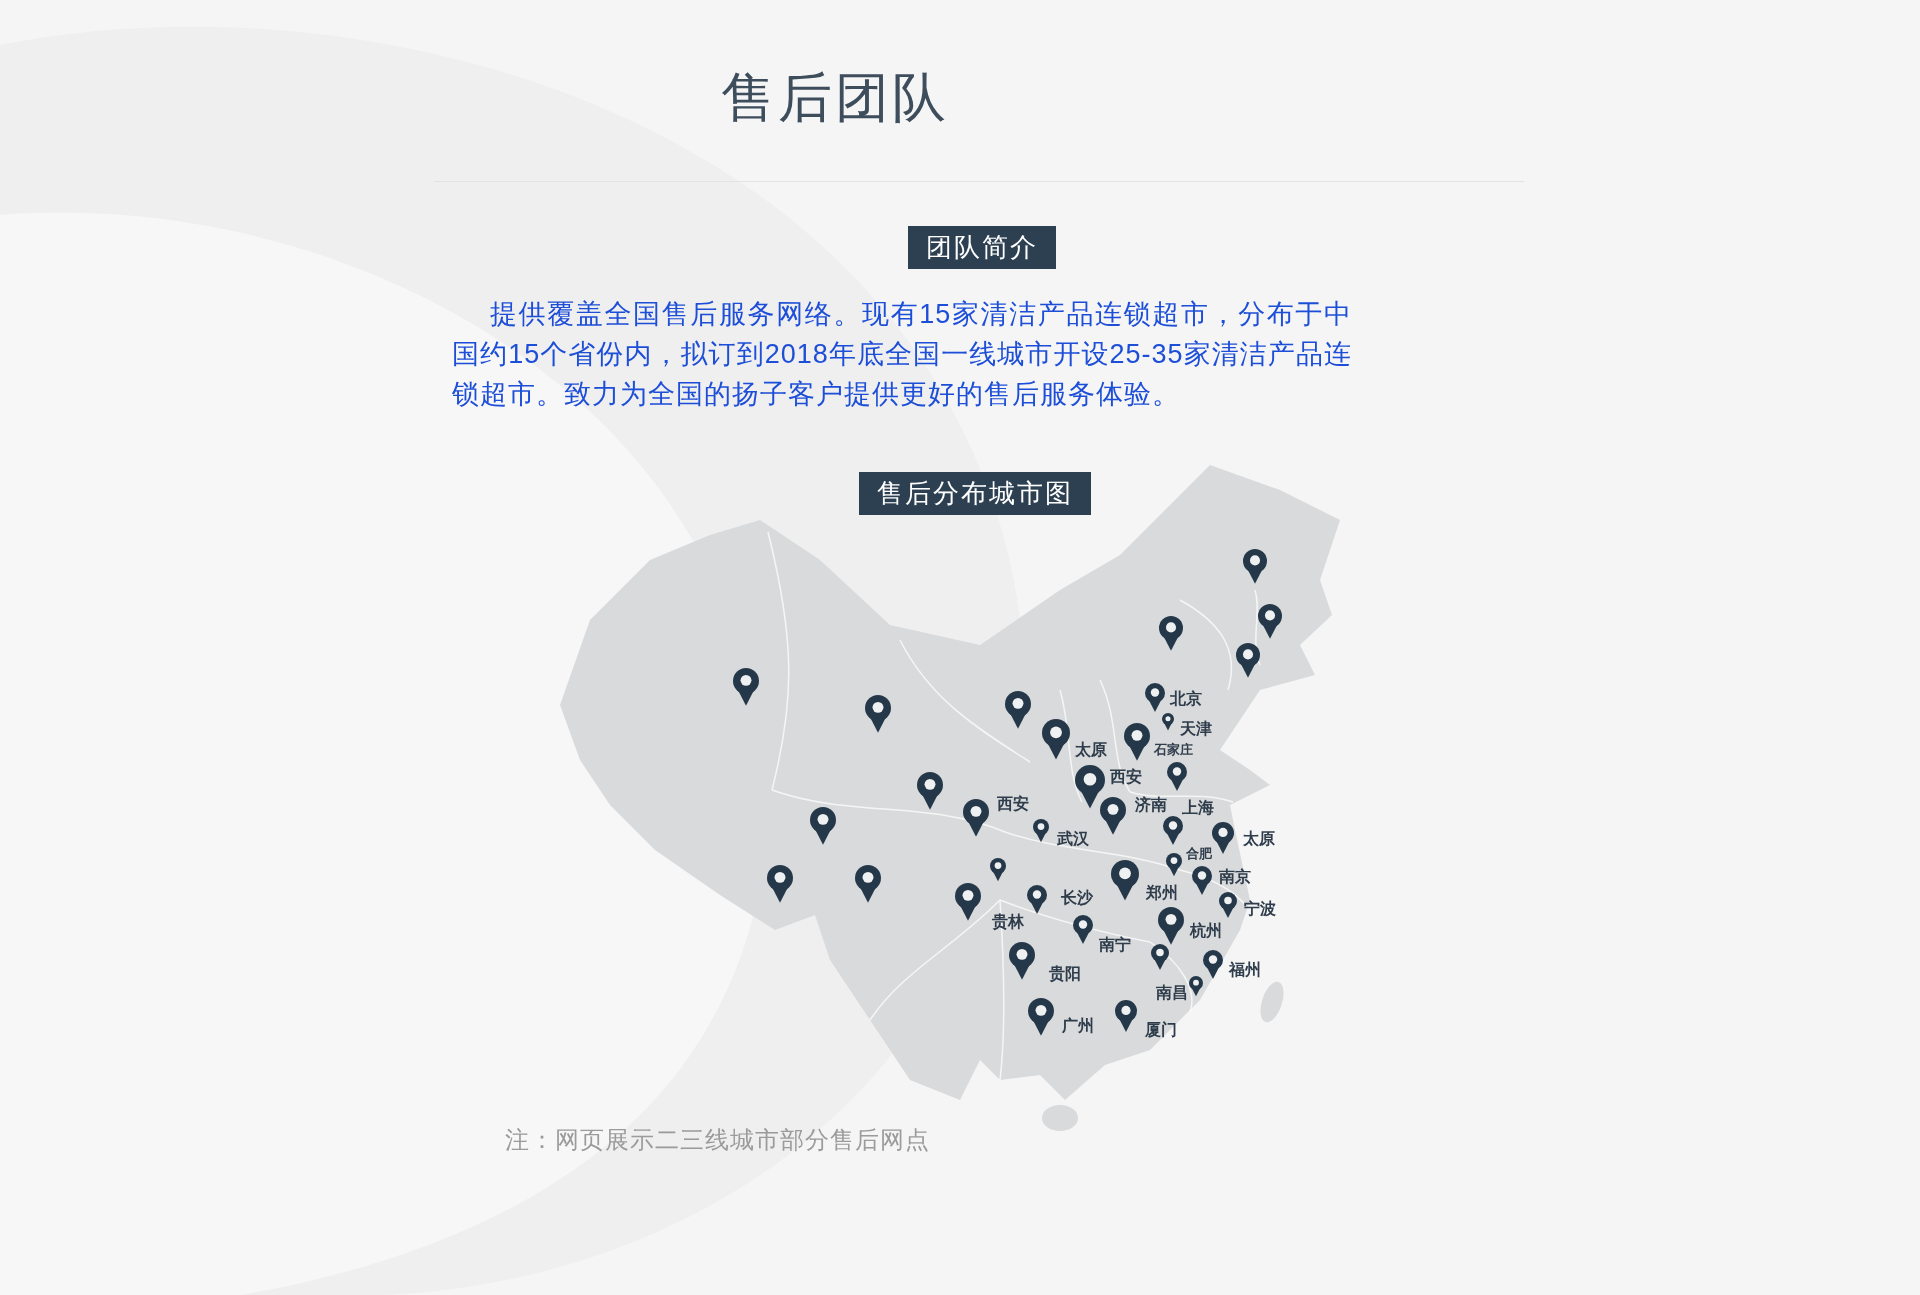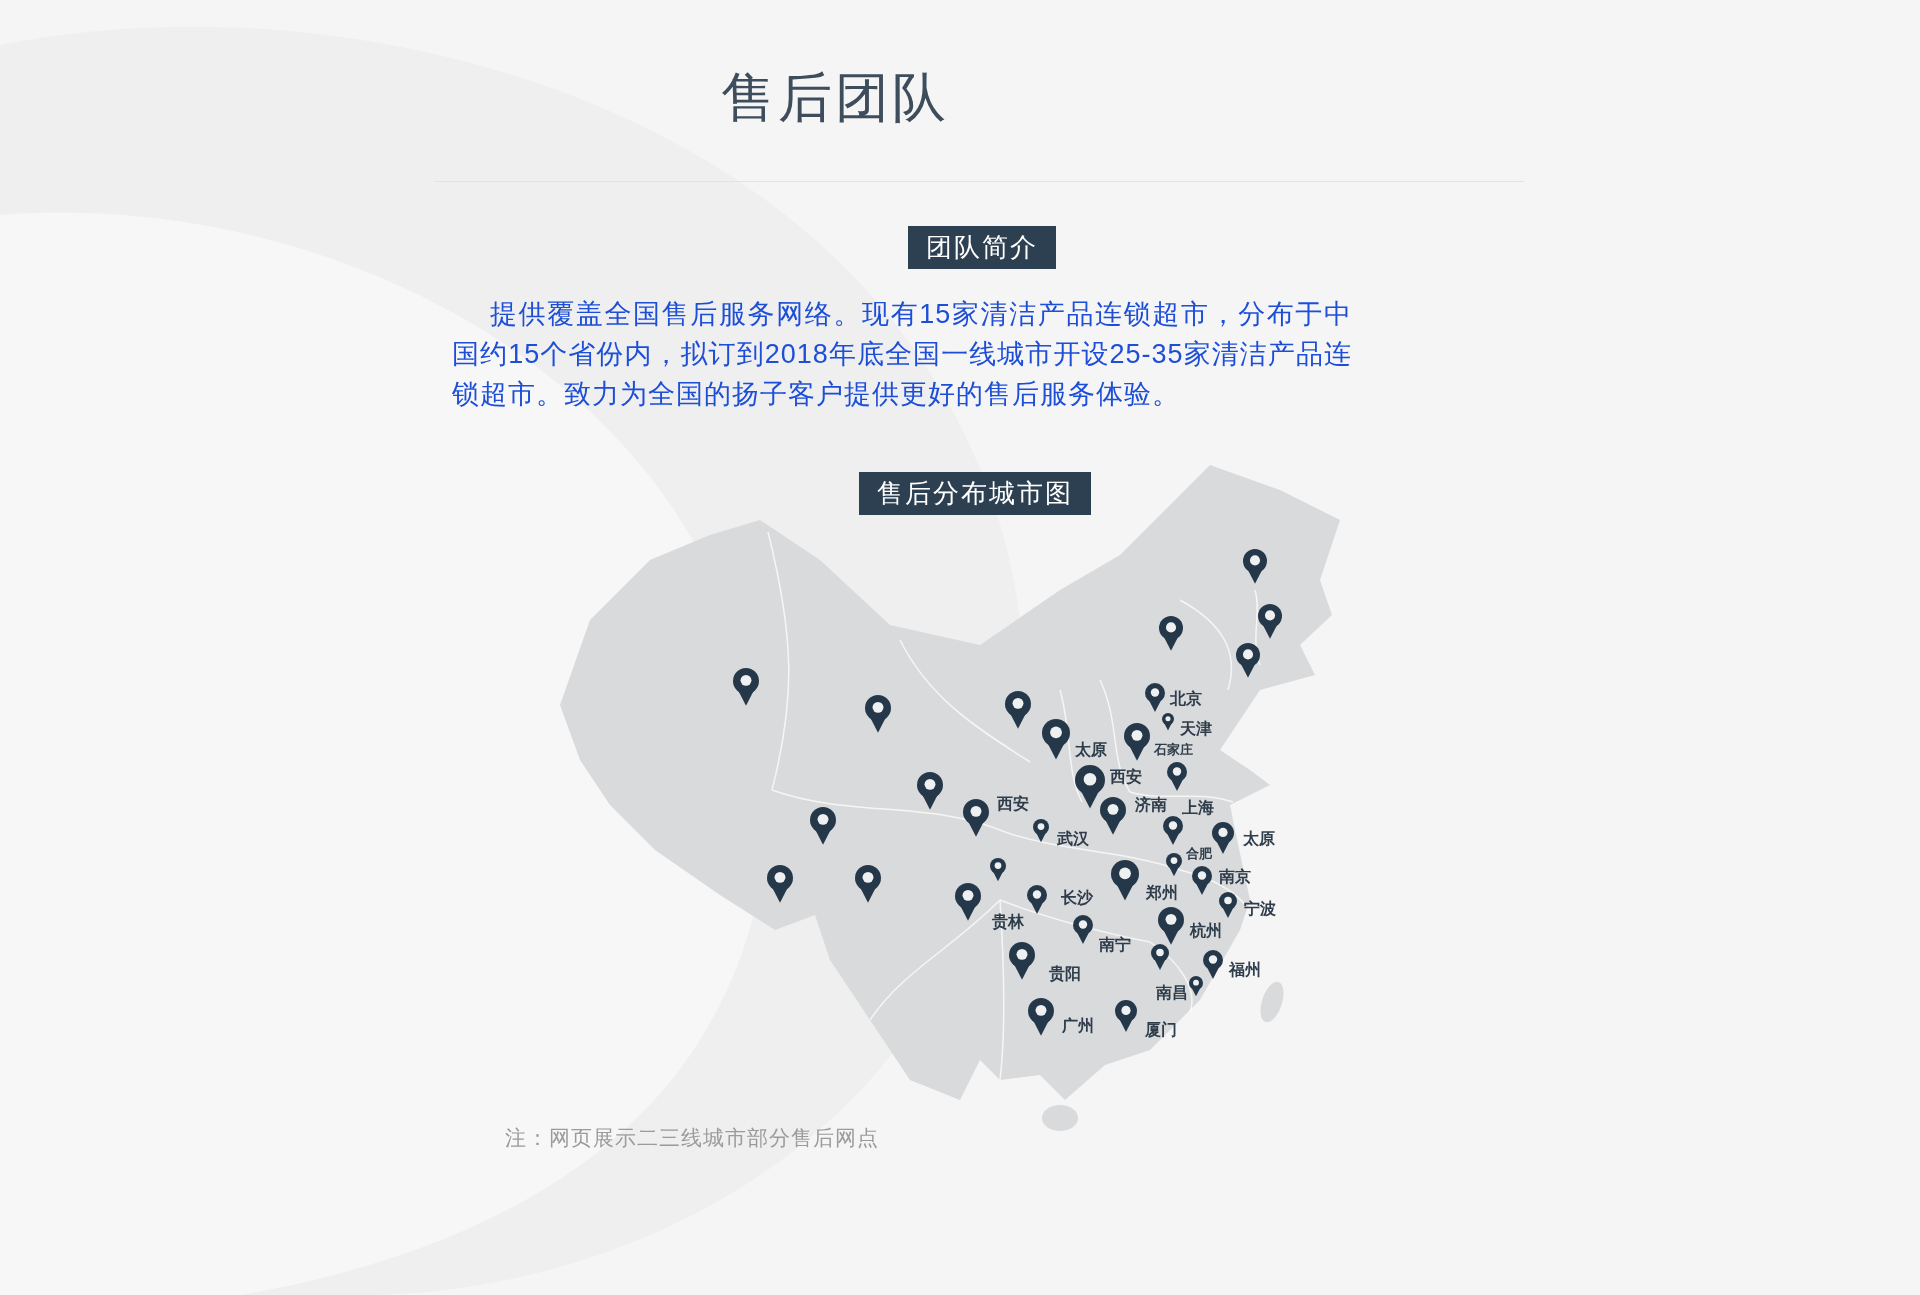--- a/index.html
+++ b/index.html
@@ -29,21 +29,21 @@
     position:absolute; left:452px; top:294px; width:900px;
     font-size:27px; line-height:40px; color:#1d4ed8;
     text-indent:38px; text-align:justify; letter-spacing:1px; z-index:2;
   }
 
   .map-layer { position:absolute; left:0; top:0; z-index:1; }
   .map-label { fill:#2e3c4b; font-family:"Liberation Sans", sans-serif; font-weight:600; }
 
   .map-note {
     position:absolute; left:505px; top:1124px;
-    font-size:21px; color:#9b9b9b; letter-spacing:1px; z-index:2;
+    font-size:24px; color:#9b9b9b; letter-spacing:1px; z-index:2;
   }
 </style>
 </head>
 <body>
 
 <div class="stage">
 
   <svg class="watermark" width="1920" height="1295" viewBox="0 0 1920 1295" aria-hidden="true">
     <path d="M0,45 C300,-15 700,70 900,330 C1060,540 1060,800 930,1000 C800,1210 560,1290 380,1295 L0,1295 Z" fill="#efeff0"></path>
     <path d="M0,215 C250,195 520,300 660,490 C790,670 800,880 700,1040 C600,1200 400,1268 240,1295 L0,1295 Z" fill="#f7f7f8"></path>

